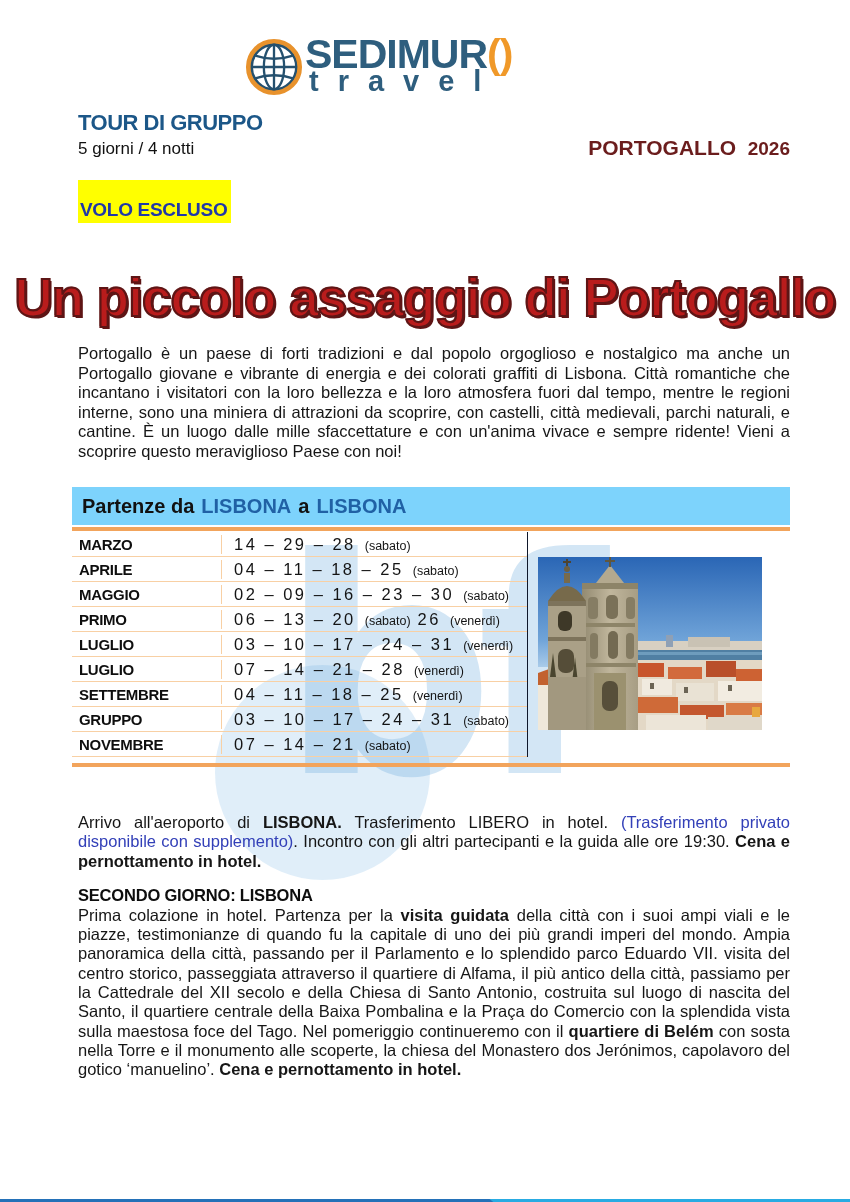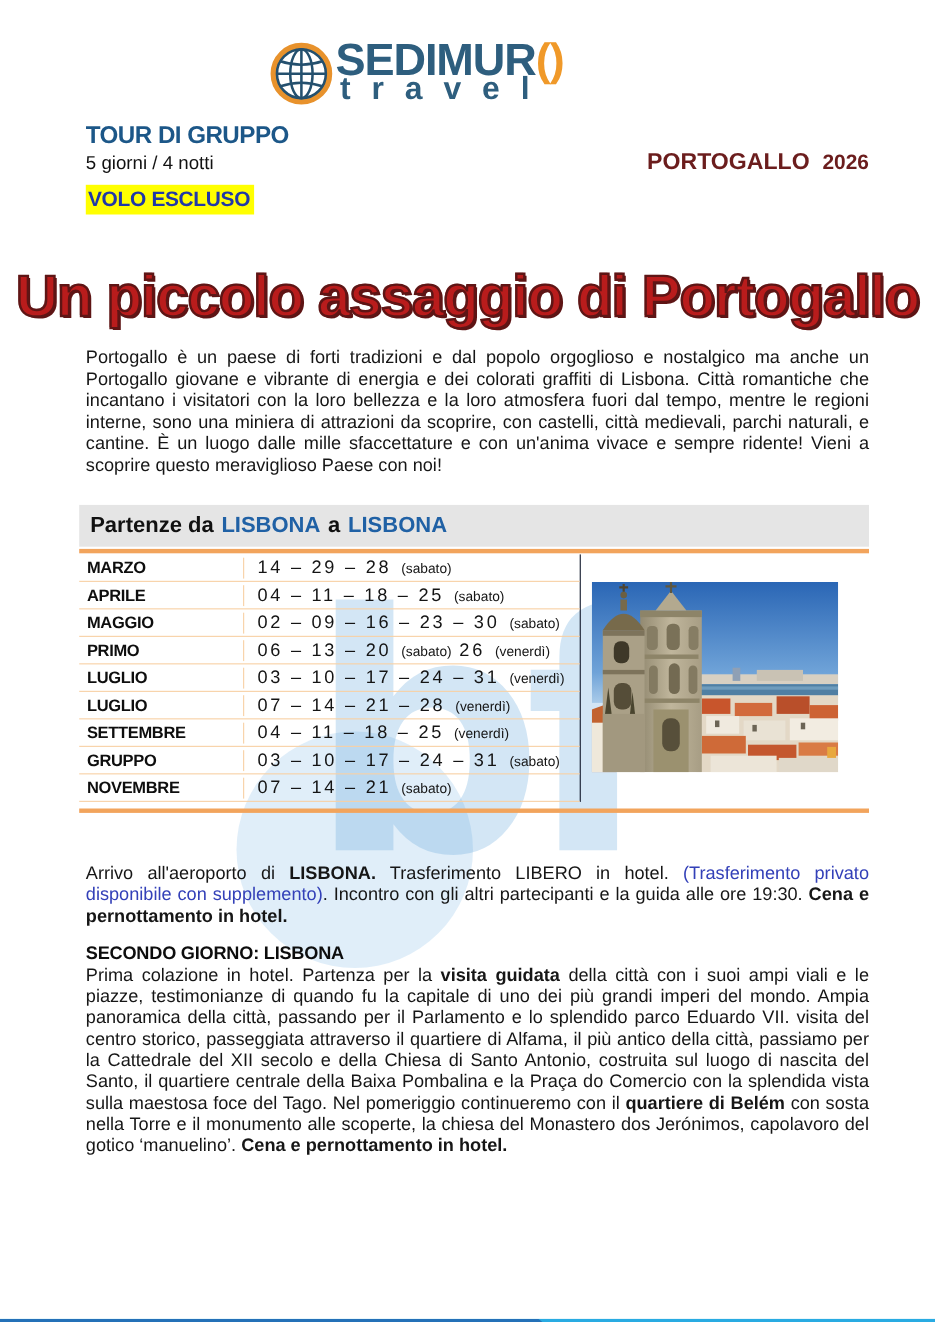--- a/index.html
+++ b/index.html
@@ -26,35 +26,35 @@
   .logo-paren{color:#f09929;font-weight:800;}
   .logo-sub{font-size:29px;font-weight:800;color:#2e5e7e;letter-spacing:19px;
             margin-top:-8px;padding-left:4px;}
 
   
   .meta-row{margin:6px 60px 0 78px;display:flex;justify-content:space-between;align-items:flex-start;}
   .tour-type{font-size:22px;font-weight:bold;color:#1c5788;letter-spacing:-0.5px;}
   .duration{font-size:17px;color:#111;margin-top:3px;}
   .dest-year{font-size:21px;font-weight:bold;color:#6b1d1d;margin-top:26px;letter-spacing:0px;}
   .dest-year .year{font-size:19px;}
-  .volo{margin:8px 0 0 78px;display:inline-block;background:#ffff00;color:#2038a8;
-        font-size:19px;font-weight:bold;padding:3px 4px 2px 2px;letter-spacing:-0.3px;}
+  .volo{margin:20px 0 0 78px;display:inline-block;background:#ffff00;color:#2038a8;
+        font-size:19px;font-weight:bold;padding:19px 4px 2px 2px;letter-spacing:-0.3px;}
 
   
   .main-title{margin-top:44px;text-align:center;font-size:53px;font-weight:bold;
               color:#b91c1c;-webkit-text-stroke:2.2px #5e1515;letter-spacing:-1px;
               text-shadow:2px 2px 0 #5e1515, -1px -1px 0 #8a5050;
               font-family:"Liberation Sans",sans-serif;}
 
   
   .intro{margin:16px 60px 0 78px;font-size:16.5px;line-height:19.5px;text-align:justify;
          color:#161616;}
 
   
-  .dep-banner{margin:26px 60px 0 72px;background:#e5e5e5;height:38px;display:flex;
+  .dep-banner{margin:26px 60px 0 72px;background:#7dd3fc;height:38px;display:flex;
               align-items:center;padding-left:10px;font-size:20px;font-weight:bold;color:#111;}
   .dep-banner .city{color:#2061a5;}
   .dep-banner span{margin-right:7px;}
 
   .dep-table{margin:2px 60px 0 72px;position:relative;border-top:4px solid #f2a45c;
              border-bottom:4px solid #f2a45c;min-height:232px;}
   .dep-rows{width:455px;border-right:1px solid #0f172a;margin-top:1px;margin-bottom:4px;}
   .dep-row{display:flex;height:24px;border-bottom:1px solid #f8d0a4;align-items:center;}
   .dep-row:last-child{border-bottom:1px solid #f8d0a4;}
   .dep-month{flex:0 0 142px;padding-left:7px;font-size:15px;font-weight:bold;

